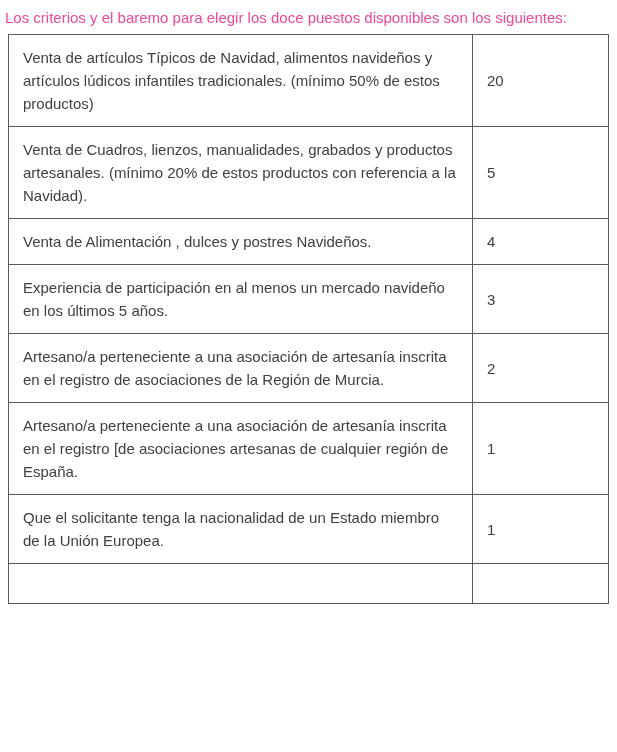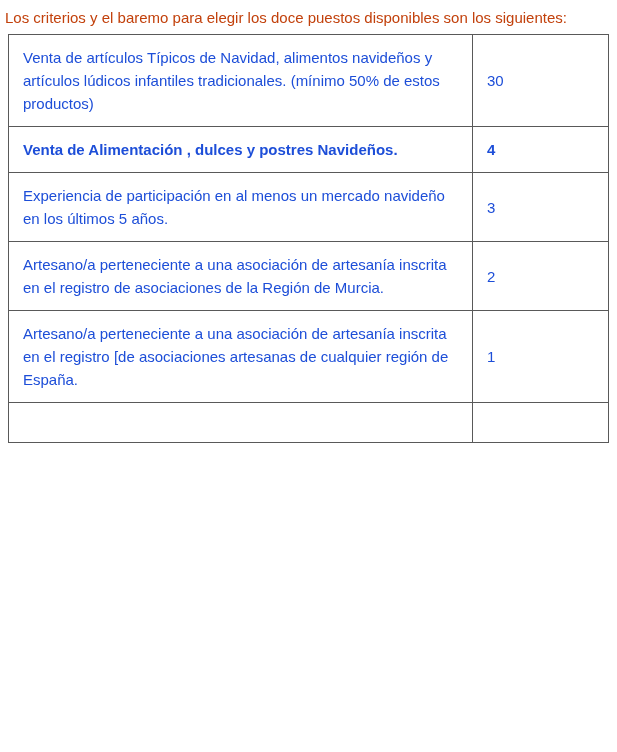--- a/index.html
+++ b/index.html
@@ -11,68 +11,72 @@
     width: 617px;
     height: 752px;
     overflow: hidden;
     font-family: "Liberation Sans", "DejaVu Sans", sans-serif;
     color: #3f3f3f;
   }
   .intro {
     margin: 7px 0 6px 5px;
     font-size: 15px;
     line-height: 21px;
-    color: #c2410c;
+    color: #ec4899;
   }
   table.criteria-table {
     margin-left: 8px;
     width: 600px;
     border-collapse: collapse;
     table-layout: fixed;
   }
   table.criteria-table td, table.criteria-table th {
     border: 1px solid #595959;
     font-size: 15px;
     line-height: 23px;
     padding: 11px 16px 11px 14px;
     vertical-align: middle;
     text-align: left;
-    color: #1d4ed8;
+    color: #404040;
     word-wrap: break-word;
   }
   table.criteria-table th {
     font-weight: bold;
     color: #3b3b3b;
   }
   col.c-criteria { width: 464px; }
   col.c-score    { width: 136px; }
   tr.h-header  { height: 68px; }
   tr.h-3line   { height: 92px; }
   tr.h-2line   { height: 69px; padding-left: 10px; }
-  tr.h-1line   { height: 46px; font-weight: bold; }
+  tr.h-1line   { height: 46px; }
   tr.h-partial { height: 40px; }
   tr.h-partial td { padding: 0; }
 </style>
 </head>
 <body>
 
 <p class="intro">Los criterios y el baremo para elegir los doce puestos disponibles son los siguientes:</p>
 
 <table class="criteria-table">
   <colgroup>
     <col class="c-criteria">
     <col class="c-score">
   </colgroup>
   <tbody>
 
     <tr class="h-3line">
       <td>Venta de artículos Típicos de Navidad, alimentos navideños y artículos lúdicos infantiles tradicionales. (mínimo 50% de estos productos)</td>
-      <td>30</td>
+      <td>20</td>
     </tr>
 
+    <tr class="h-3line">
+      <td>Venta de Cuadros, lienzos, manualidades, grabados y productos artesanales. (mínimo 20% de estos productos con referencia a la Navidad).</td>
+      <td>5</td>
+    </tr>
 
     <tr class="h-1line">
       <td>Venta de Alimentación , dulces y postres Navideños.</td>
       <td>4</td>
     </tr>
 
 
     <tr class="h-2line">
       <td>Experiencia de participación en al menos un mercado navideño en los últimos 5 años.</td>
       <td>3</td>
@@ -81,20 +85,24 @@
     <tr class="h-2line">
       <td>Artesano/a perteneciente a una asociación de artesanía inscrita en el registro de asociaciones de la Región de Murcia.</td>
       <td>2</td>
     </tr>
 
     <tr class="h-3line">
       <td>Artesano/a perteneciente a una asociación de artesanía inscrita en el registro [de asociaciones artesanas de cualquier región de España.</td>
       <td>1</td>
     </tr>
 
+    <tr class="h-2line">
+      <td>Que el solicitante tenga la nacionalidad de un Estado miembro de la Unión Europea.</td>
+      <td>1</td>
+    </tr>
 
 
     <tr class="h-partial">
       <td></td>
       <td></td>
     </tr>
   </tbody>
 </table>
 
 </body></html>

